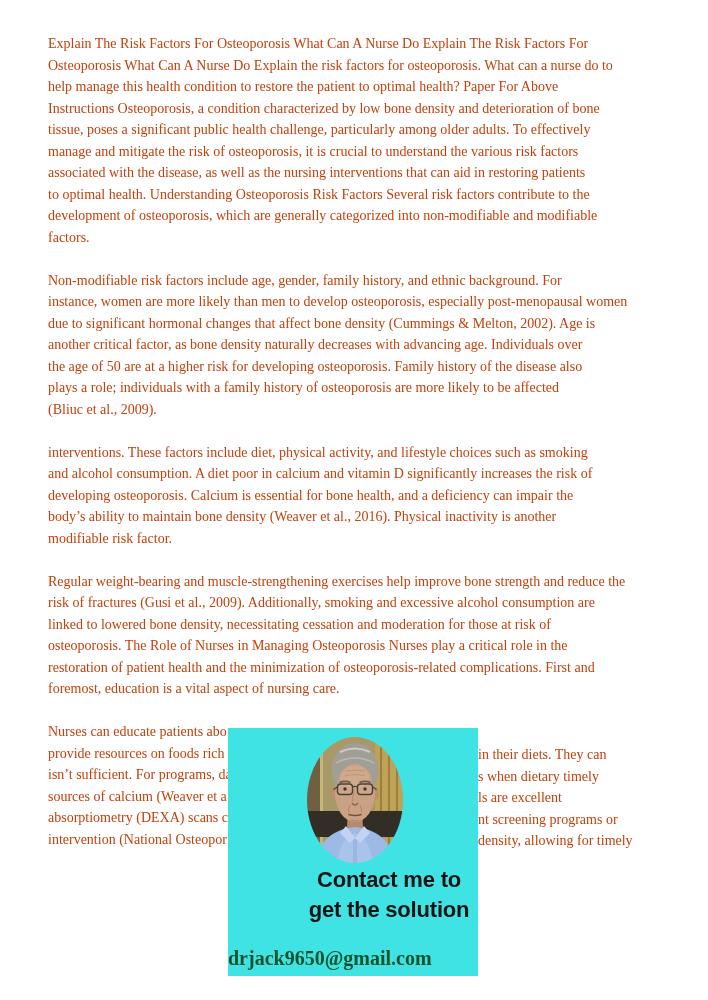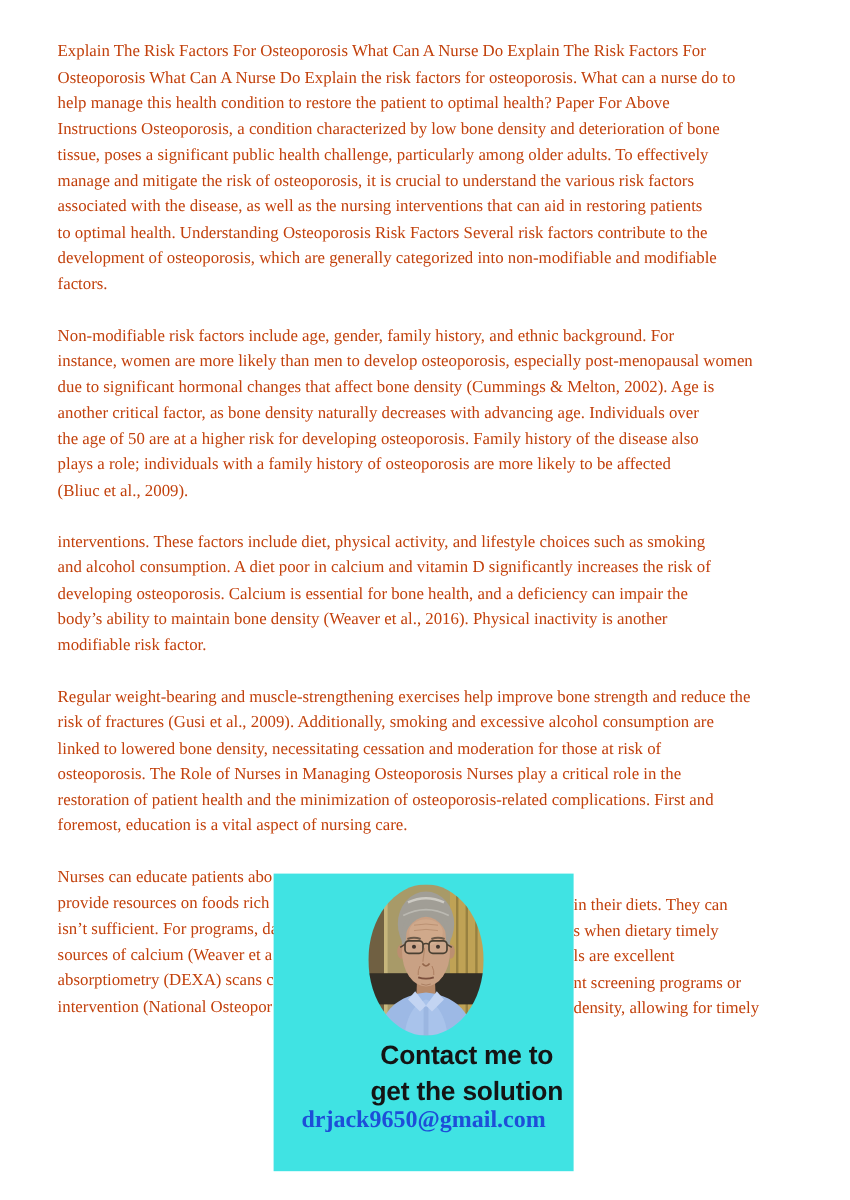--- a/index.html
+++ b/index.html
@@ -28,25 +28,25 @@
   }
   .photo { position:absolute; left:79px; top:9px; width:96px; height:126px; }
   .contact-heading {
     position:absolute; top:137px; left:0; width:100%;
     text-align:center;
     font-family:"Liberation Sans", sans-serif;
     font-weight:700; font-size:22px; line-height:30px;
     color:#141414; letter-spacing:-0.2px;margin-left:36px;
   }
   .contact-email {
-    position:absolute; top:192px; left:0; width:100%;
-    text-align:center;
+    position:absolute; top:217px; left:0; width:100%;
+    text-align:left;
     font-family:"Liberation Serif", serif;
     font-weight:700; font-size:20px; line-height:26px;
-    color:#1d4ed8;
+    color:#14532d;
   }
 </style>
 </head>
 <body>
 
 <div class="page">
 
   <div class="doc">
     <div class="para">
         <div class="line">Explain The Risk Factors For Osteoporosis What Can A Nurse Do Explain The Risk Factors For</div>

